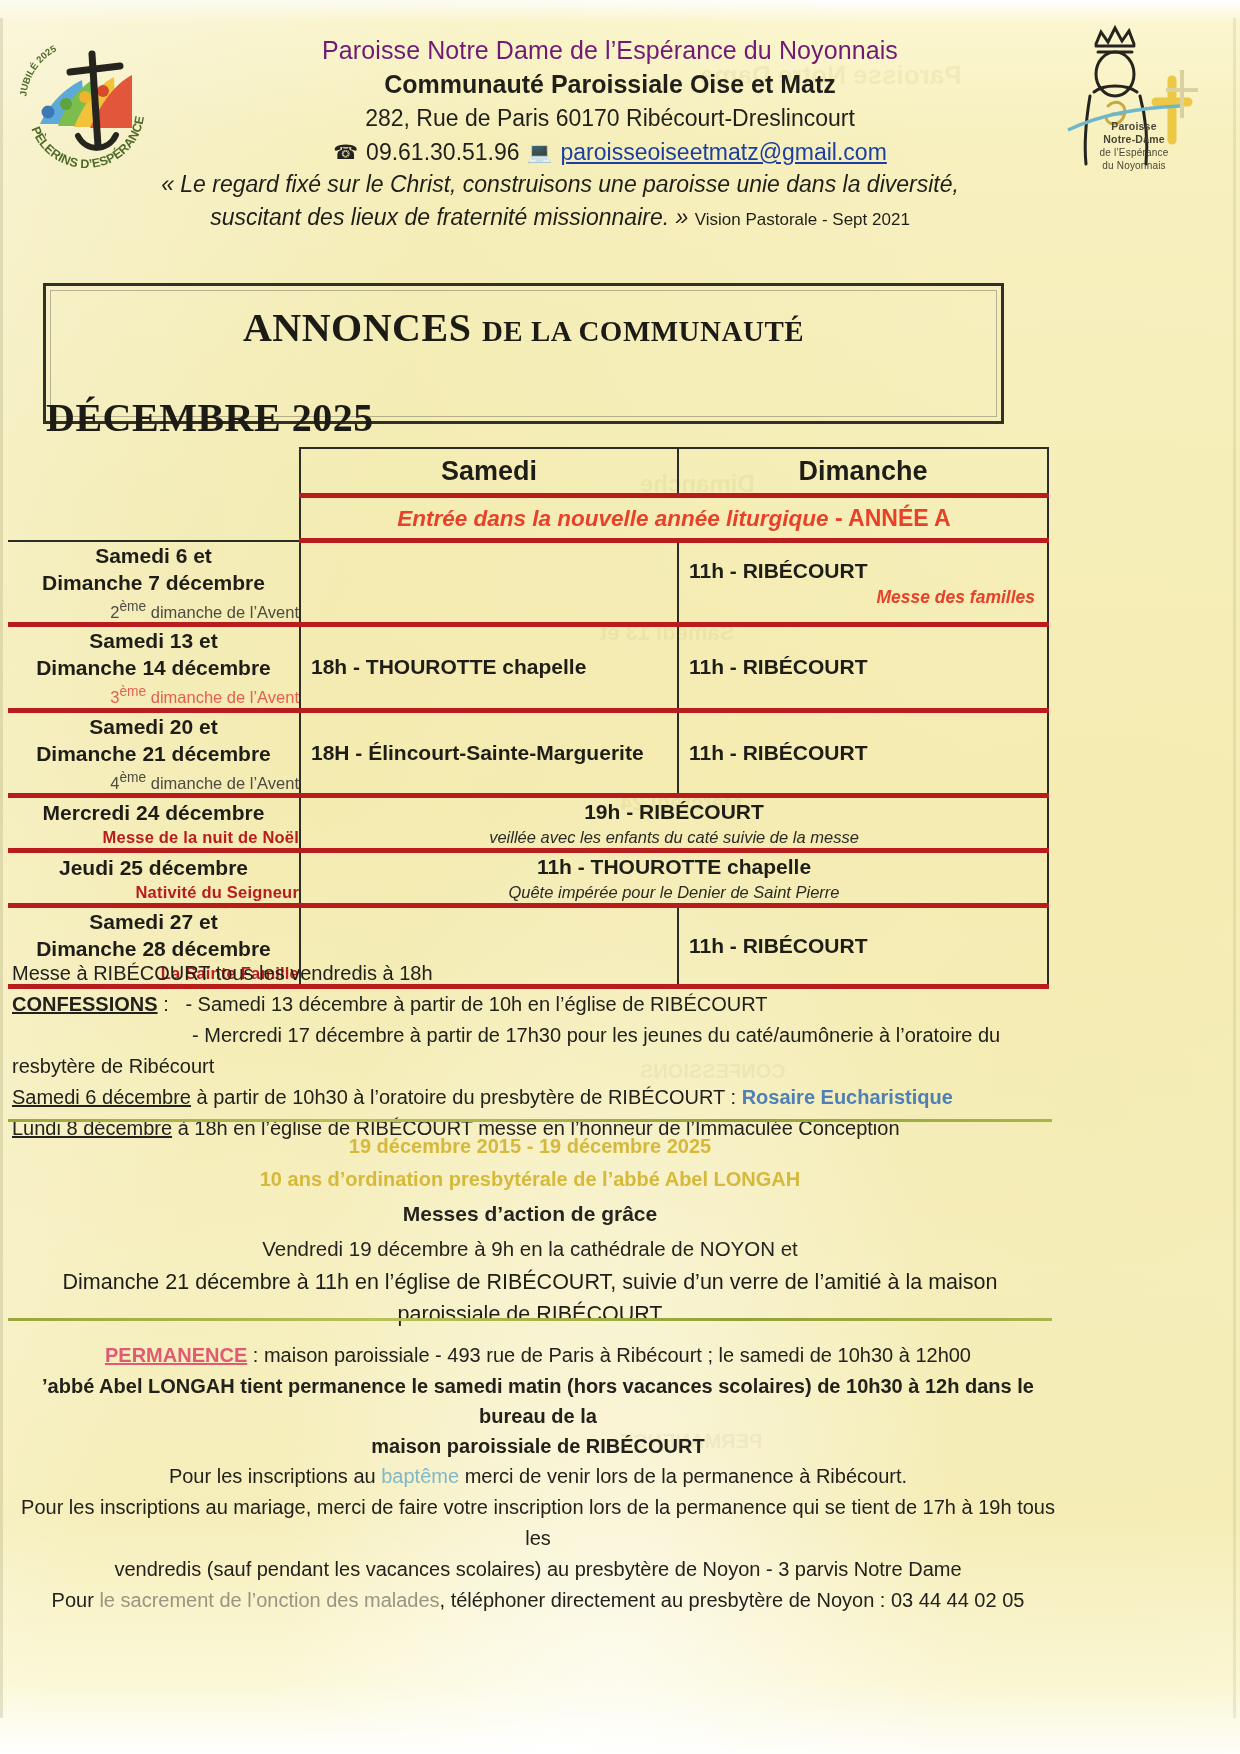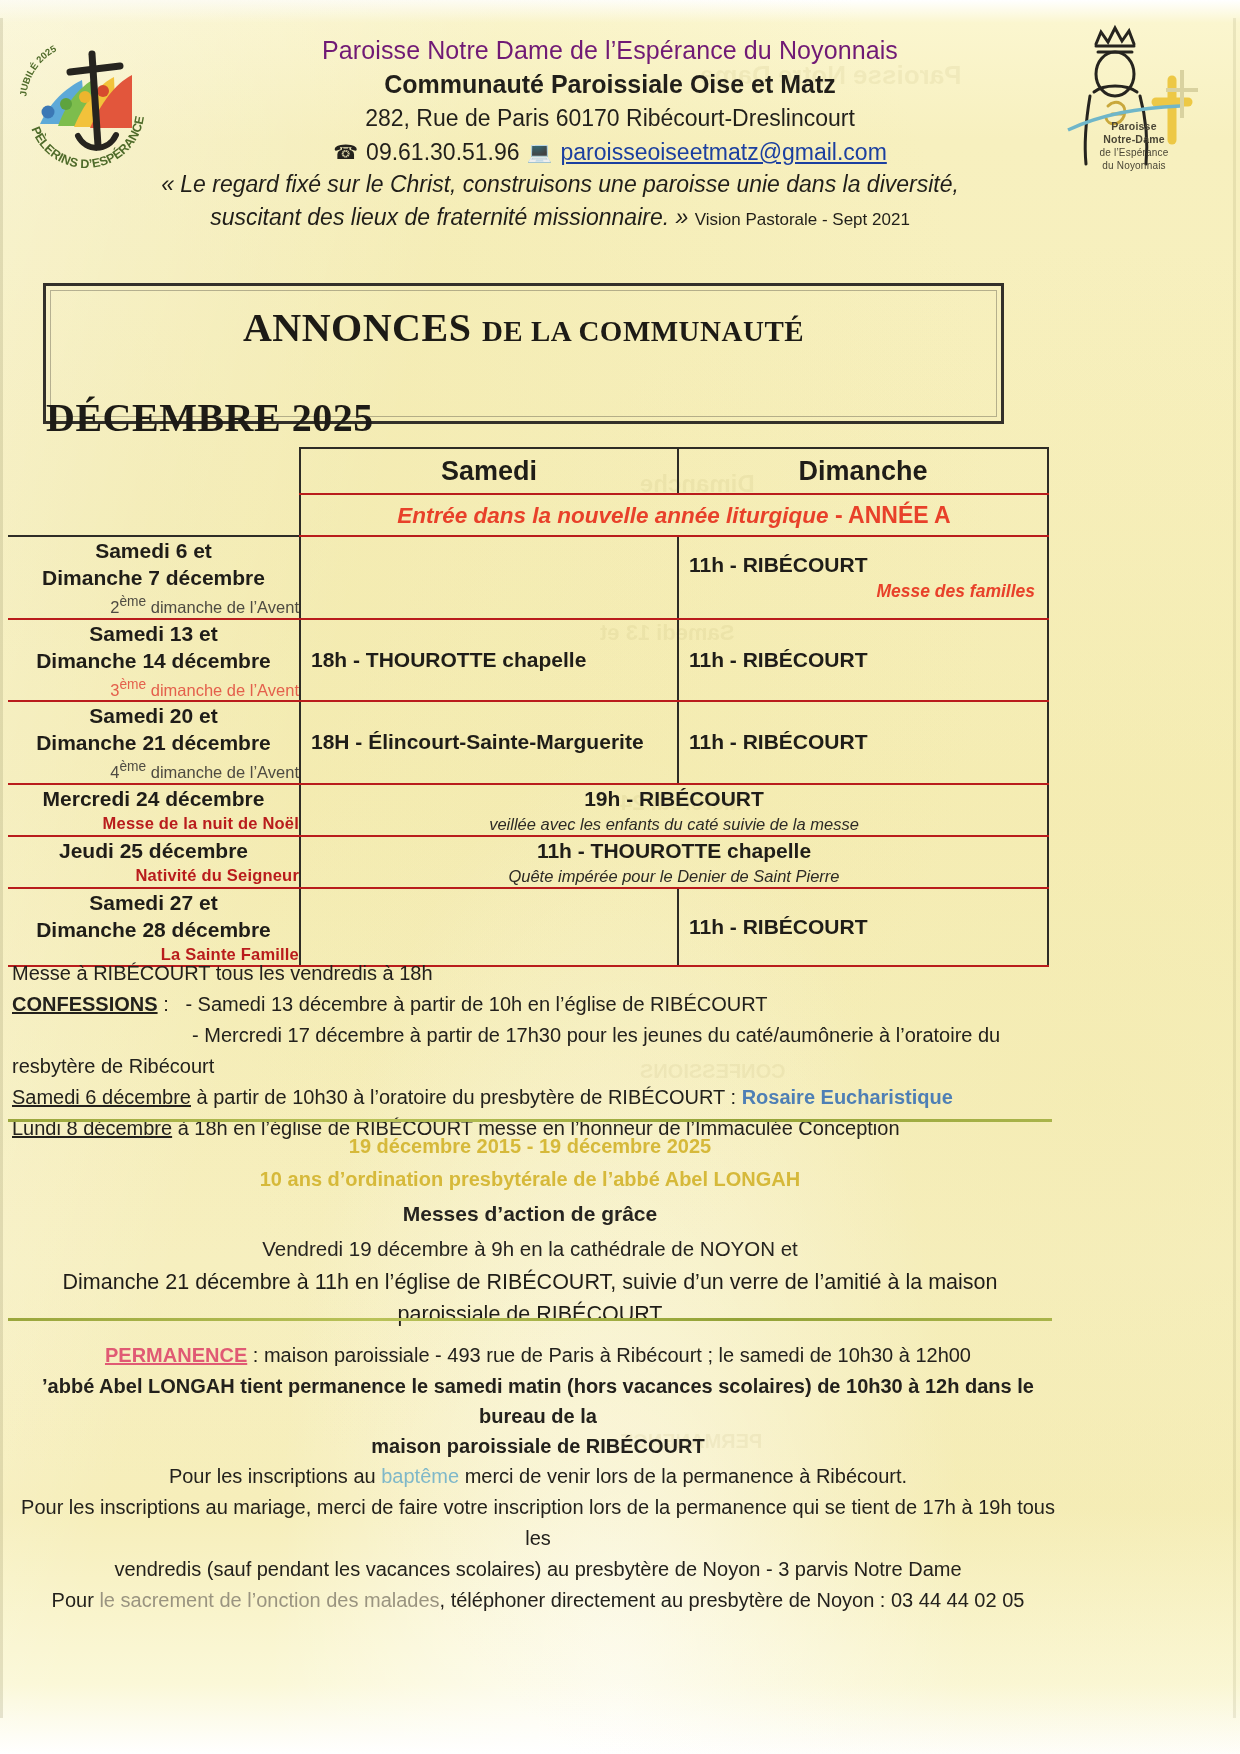--- a/index.html
+++ b/index.html
@@ -70,21 +70,21 @@
     font-family:"Liberation Serif", serif;font-weight:bold;font-size:40px;color:#1d1b16;letter-spacing:.5px;margin-top:36px;}
 
   
   .tbl{position:absolute;left:8px;top:447px;width:1040px;}
   .tbl table{border-collapse:collapse;width:1040px;table-layout:fixed;}
   .tbl td{vertical-align:middle;padding:0;}
   .c-day{width:292px;}
   .c-sat{width:378px;}
   .c-sun{width:370px;}
   .bt{border-top:2px solid #2e2c26;}
-  .bb{border-bottom:2px solid #b91c1c;}
+  .bb{border-bottom:5px solid #b91c1c;}
   .bl{border-left:2px solid #2e2c26;}
   .br{border-right:2px solid #2e2c26;}
   .hdr-cell{
     text-align:center;font-weight:bold;font-size:27px;color:#1f1d18;height:44px;
   }
   .lit-cell{
     text-align:center;height:40px;
     font-style:italic;font-weight:bold;font-size:22.5px;color:#e8412a;
   }
   .lit-cell .yr{font-style:normal;font-weight:bold;font-size:23px;color:#e8412a;}

